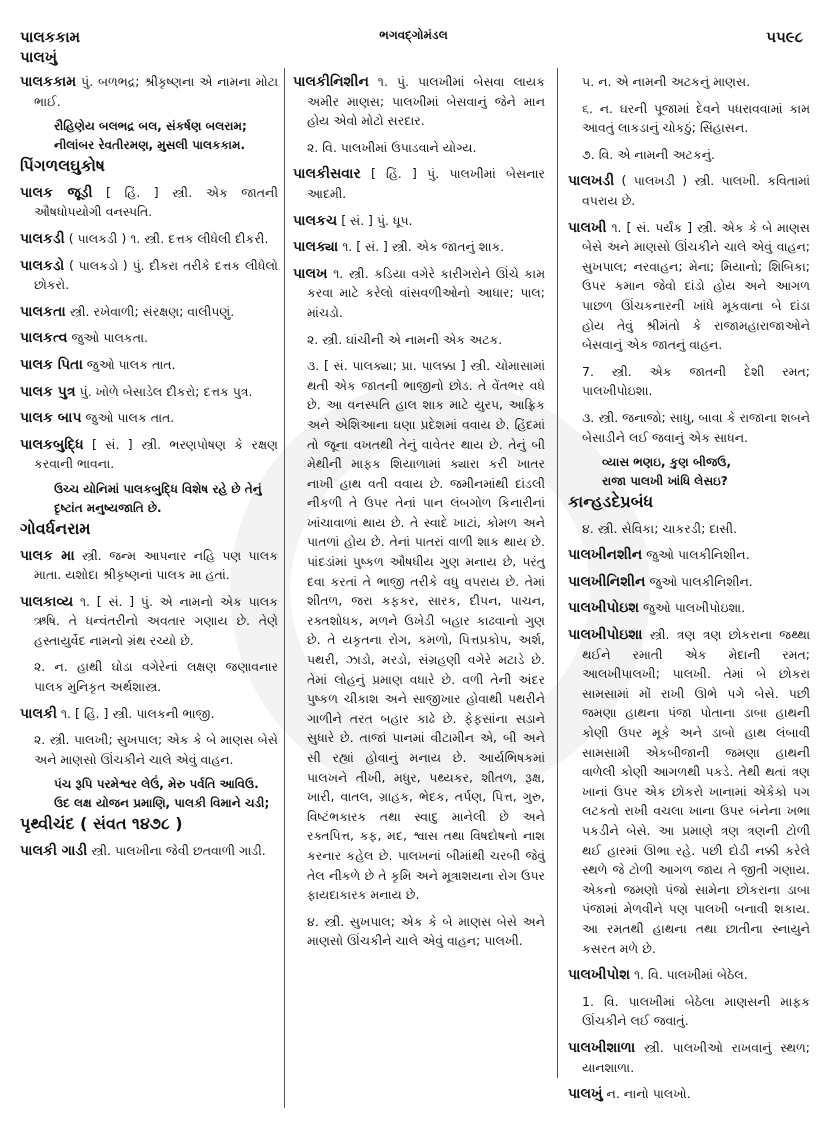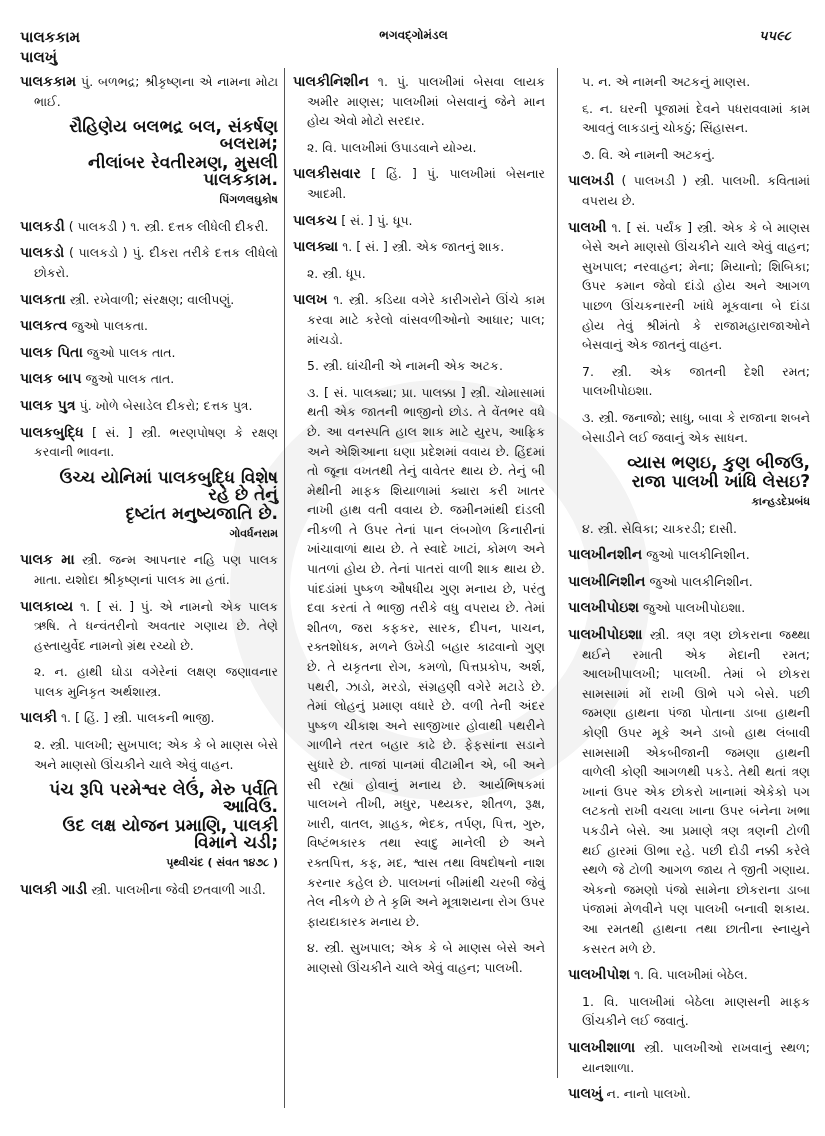--- a/index.html
+++ b/index.html
@@ -4,33 +4,33 @@
 <style>
   html, body { margin:0; padding:0; background:#ffffff; }
   body { width:825px; height:1136px; position:relative; overflow:hidden;
          font-family:"DejaVu Sans", sans-serif; color:#111; }
   .watermark { position:absolute; left:230px; top:380px; width:420px; height:420px;
                border-radius:50%; border:60px solid #f3f3f3; box-sizing:border-box; z-index:0; }
   .header { position:absolute; top:28px; left:20px; right:18px; height:20px; z-index:1; }
   .hdr-left { position:absolute; left:0; top:0; font-weight:bold; font-size:15px; }
   .hdr-left2 { position:absolute; left:0; top:20px; font-weight:bold; font-size:15px; }
   .hdr-center { position:absolute; left:0; right:0; text-align:center; top:0; font-weight:bold; font-size:12px; }
-  .hdr-right { position:absolute; right:16px; top:0; font-weight:bold; font-size:13px;font-style:italic; }
+  .hdr-right { position:absolute; right:4px; top:0; font-weight:bold; font-size:15px; }
   .col { position:absolute; top:72px; font-size:12.5px; line-height:19.6px; z-index:1; }
   .col1 { left:20px; width:258px; }
   .col2 { left:293px; width:252px; }
   .col3 { left:568px; width:242px; }
   .divider { position:absolute; width:1px; background:#555; z-index:1; }
   .d1 { left:284px; top:68px; height:1040px; }
   .d2 { left:557px; top:68px; height:1010px; }
   .entry { margin:0 0 7px 0; text-align:justify; padding-left:14px; text-indent:-14px; }
   .hw { font-weight:bold; font-size:14px; }
   .sub { margin:0 0 7px 14px; text-align:justify; }
-  .quote { margin:0 0 2px 14px; font-size:17px; line-height:17px; font-weight:bold;text-align:right; }
-  .src { text-align:right; font-size:11px; margin:0 0 7px 0; font-weight:bold; }
+  .quote { margin:0 0 2px 34px; font-size:12px; line-height:17px; font-weight:bold; }
+  .src { text-align:left; font-size:16px; margin:0 0 7px 0; font-weight:bold; }
 </style>
 </head>
 <body>
 
 <div class="watermark"></div>
 
 <div class="header">
   <span class="hdr-left">પાલકકામ</span>
   <span class="hdr-left2">પાલખું</span>
   <div class="hdr-center">ભગવદ્ગોમંડલ</div>
@@ -38,50 +38,50 @@
 </div>
 
 <div class="divider d1"></div>
 <div class="divider d2"></div>
 
 <div class="col col1" id="col0">
     <div class="entry"><span class="hw">પાલકકામ</span> <span>પું. બળભદ્ર; શ્રીકૃષ્ણના એ નામના મોટા ભાઈ.</span></div>
     <div class="quote">રૌહિણેય બલભદ્ર બલ, સંકર્ષણ બલરામ;</div>
     <div class="quote">નીલાંબર રેવતીરમણ, મુસલી પાલકકામ.</div>
     <div class="src">પિંગળલઘુકોષ</div>
+    <div class="entry"><span class="hw">પાલક જૂડી</span> <span>[ હિં. ] સ્ત્રી. એક જાતની ઔષધોપયોગી વનસ્પતિ.</span></div>
     <div class="entry"><span class="hw">પાલકડી</span> <span>( પાલકડી ) ૧. સ્ત્રી. દત્તક લીધેલી દીકરી.</span></div>
     <div class="entry"><span class="hw">પાલકડો</span> <span>( પાલકડો ) પું. દીકરા તરીકે દત્તક લીધેલો છોકરો.</span></div>
     <div class="entry"><span class="hw">પાલકતા</span> <span>સ્ત્રી. રખેવાળી; સંરક્ષણ; વાલીપણું.</span></div>
     <div class="entry"><span class="hw">પાલકત્વ</span> <span>જુઓ પાલકતા.</span></div>
     <div class="entry"><span class="hw">પાલક પિતા</span> <span>જુઓ પાલક તાત.</span></div>
+    <div class="entry"><span class="hw">પાલક પુત્ર</span> <span>પું. ખોળે બેસાડેલ દીકરો; દત્તક પુત્ર.</span></div>
     <div class="entry"><span class="hw">પાલક બાપ</span> <span>જુઓ પાલક તાત.</span></div>
-    <div class="entry"><span class="hw">પાલક પુત્ર</span> <span>પું. ખોળે બેસાડેલ દીકરો; દત્તક પુત્ર.</span></div>
     <div class="entry"><span class="hw">પાલકબુદ્ધિ</span> <span>[ સં. ] સ્ત્રી. ભરણપોષણ કે રક્ષણ કરવાની ભાવના.</span></div>
     <div class="quote">ઉચ્ચ યોનિમાં પાલકબુદ્ધિ વિશેષ રહે છે તેનું</div>
     <div class="quote">દૃષ્ટાંત મનુષ્યજાતિ છે.</div>
     <div class="src">ગોવર્ધનરામ</div>
     <div class="entry"><span class="hw">પાલક મા</span> <span>સ્ત્રી. જન્મ આપનાર નહિ પણ પાલક માતા. યશોદા શ્રીકૃષ્ણનાં પાલક મા હતાં.</span></div>
     <div class="entry"><span class="hw">પાલકાવ્ય</span> <span>૧. [ સં. ] પું. એ નામનો એક પાલક ઋષિ. તે ધન્વંતરીનો અવતાર ગણાય છે. તેણે હસ્તાયુર્વેદ નામનો ગ્રંથ રચ્યો છે.</span></div>
     <div class="sub">૨. ન. હાથી ઘોડા વગેરેનાં લક્ષણ જણાવનાર પાલક મુનિકૃત અર્થશાસ્ત્ર.</div>
     <div class="entry"><span class="hw">પાલકી</span> <span>૧. [ હિં. ] સ્ત્રી. પાલકની ભાજી.</span></div>
     <div class="sub">૨. સ્ત્રી. પાલખી; સુખપાલ; એક કે બે માણસ બેસે અને માણસો ઊંચકીને ચાલે એવું વાહન.</div>
     <div class="quote">પંચ રૂપિ પરમેશ્વર લેઉં, મેરુ પર્વતિ આવિઉ.</div>
     <div class="quote">ઉદ લક્ષ યોજન પ્રમાણિ, પાલકી વિમાને ચડી;</div>
     <div class="src">પૃથ્વીચંદ ( સંવત ૧૪૭૮ )</div>
     <div class="entry"><span class="hw">પાલકી ગાડી</span> <span>સ્ત્રી. પાલખીના જેવી છતવાળી ગાડી.</span></div>
   </div>
 <div class="col col2" id="col1">
     <div class="entry"><span class="hw">પાલકીનિશીન</span> <span>૧. પું. પાલખીમાં બેસવા લાયક અમીર માણસ; પાલખીમાં બેસવાનું જેને માન હોય એવો મોટો સરદાર.</span></div>
     <div class="sub">૨. વિ. પાલખીમાં ઉપાડવાને યોગ્ય.</div>
     <div class="entry"><span class="hw">પાલકીસવાર</span> <span>[ હિં. ] પું. પાલખીમાં બેસનાર આદમી.</span></div>
     <div class="entry"><span class="hw">પાલકચ</span> <span>[ સં. ] પું. ધૂપ.</span></div>
     <div class="entry"><span class="hw">પાલક્યા</span> <span>૧. [ સં. ] સ્ત્રી. એક જાતનું શાક.</span></div>
-    <div class="sub">૨. સ્ત્રી. ધૂપ.</div>
     <div class="entry"><span class="hw">પાલખ</span> <span>૧. સ્ત્રી. કડિયા વગેરે કારીગરોને ઊંચે કામ કરવા માટે કરેલો વાંસવળીઓનો આધાર; પાલ; માંચડો.</span></div>
-    <div class="sub">5. સ્ત્રી. ઘાંચીની એ નામની એક અટક.</div>
+    <div class="sub">૨. સ્ત્રી. ઘાંચીની એ નામની એક અટક.</div>
     <div class="sub">૩. [ સં. પાલક્યા; પ્રા. પાલક્કા ] સ્ત્રી. ચોમાસામાં થતી એક જાતની ભાજીનો છોડ. તે વેંતભર વધે છે. આ વનસ્પતિ હાલ શાક માટે યુરપ, આફ્રિક અને એશિઆના ઘણા પ્રદેશમાં વવાય છે. હિંદમાં તો જૂના વખતથી તેનું વાવેતર થાય છે. તેનું બી મેથીની માફક શિયાળામાં ક્યારા કરી ખાતર નાખી હાથ વતી વવાય છે. જમીનમાંથી દાંડલી નીકળી તે ઉપર તેનાં પાન લંબગોળ કિનારીનાં ખાંચાવાળાં થાય છે. તે સ્વાદે ખાટાં, કોમળ અને પાતળાં હોય છે. તેનાં પાતરાં વાળી શાક થાય છે. પાંદડાંમાં પુષ્કળ ઔષધીય ગુણ મનાય છે, પરંતુ દવા કરતાં તે ભાજી તરીકે વધુ વપરાય છે. તેમાં શીતળ, જરા કફકર, સારક, દીપન, પાચન, રક્તશોધક, મળને ઉખેડી બહાર કાઢવાનો ગુણ છે. તે યકૃતના રોગ, કમળો, પિત્તપ્રકોપ, અર્શ, પથરી, ઝાડો, મરડો, સંગ્રહણી વગેરે મટાડે છે. તેમાં લોહનું પ્રમાણ વધારે છે. વળી તેની અંદર પુષ્કળ ચીકાશ અને સાજીખાર હોવાથી પથરીને ગાળીને તરત બહાર કાઢે છે. ફેફસાંના સડાને સુધારે છે. તાજાં પાનમાં વીટામીન એ, બી અને સી રહ્યાં હોવાનું મનાય છે. આર્યભિષકમાં પાલખને તીખી, મધુર, પથ્યકર, શીતળ, રૂક્ષ, ખારી, વાતલ, ગ્રાહક, ભેદક, તર્પણ, પિત્ત, ગુરુ, વિષ્ટંભકારક તથા સ્વાદુ માનેલી છે અને રક્તપિત્ત, કફ, મદ, શ્વાસ તથા વિષદોષનો નાશ કરનાર કહેલ છે. પાલખનાં બીમાંથી ચરબી જેવું તેલ નીકળે છે તે કૃમિ અને મૂત્રાશયના રોગ ઉપર ફાયદાકારક મનાય છે.</div>
     <div class="sub">૪. સ્ત્રી. સુખપાલ; એક કે બે માણસ બેસે અને માણસો ઊંચકીને ચાલે એવું વાહન; પાલખી.</div>
   </div>
 <div class="col col3" id="col2">
     <div class="sub">૫. ન. એ નામની અટકનું માણસ.</div>
     <div class="sub">૬. ન. ઘરની પૂજામાં દેવને પધરાવવામાં કામ આવતું લાકડાનું ચોકઠું; સિંહાસન.</div>
     <div class="sub">૭. વિ. એ નામની અટકનું.</div>
     <div class="entry"><span class="hw">પાલખડી</span> <span>( પાલખડી ) સ્ત્રી. પાલખી. કવિતામાં વપરાય છે.</span></div>
     <div class="entry"><span class="hw">પાલખી</span> <span>૧. [ સં. પર્યંક ] સ્ત્રી. એક કે બે માણસ બેસે અને માણસો ઊંચકીને ચાલે એવું વાહન; સુખપાલ; નરવાહન; મેના; મિયાનો; શિબિકા; ઉપર કમાન જેવો દાંડો હોય અને આગળ પાછળ ઊંચકનારની ખાંધે મૂકવાના બે દાંડા હોય તેવું શ્રીમંતો કે રાજામહારાજાઓને બેસવાનું એક જાતનું વાહન.</span></div>
     <div class="sub">7. સ્ત્રી. એક જાતની દેશી રમત; પાલખીપોઇશા.</div>

